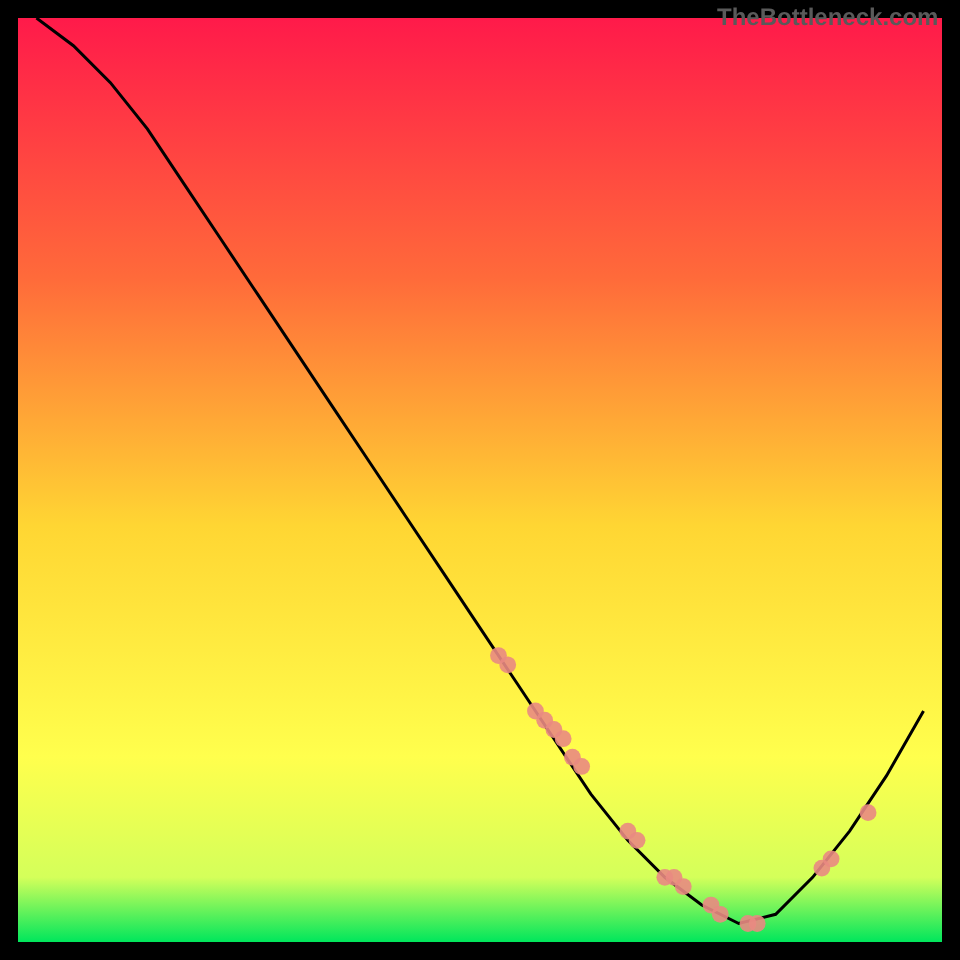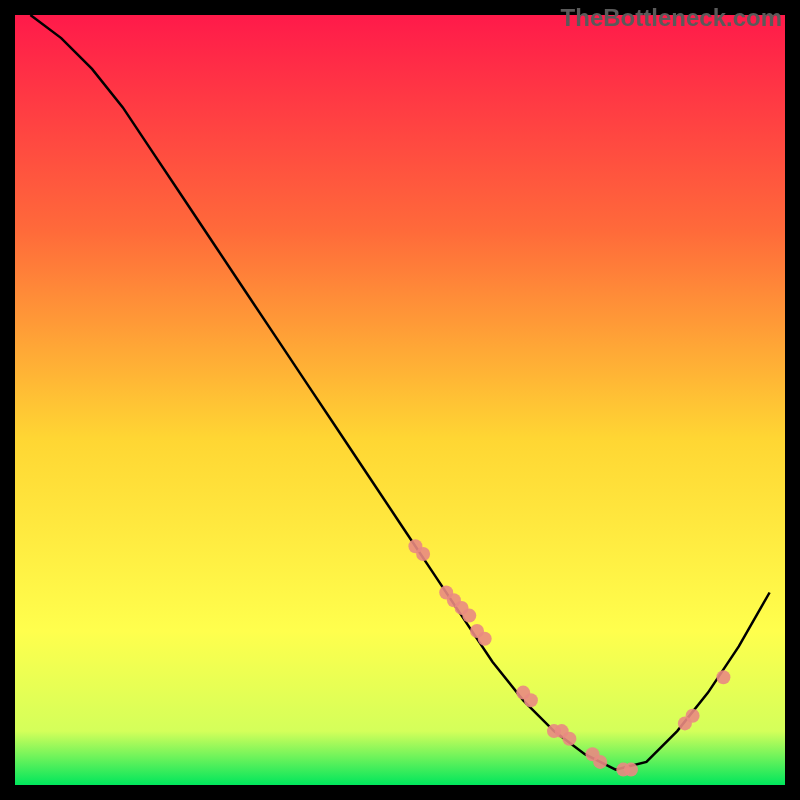--- a/index.html
+++ b/index.html
@@ -22,21 +22,21 @@
     top: 0;
     left: 0;
     width: 770px;
     height: 770px;
   }
   .watermark {
     position: absolute;
     top: 4px;
     right: 18px;
     color: #5a5a5a;
-    font-size: 24px;
+    font-size: 20px;
     font-weight: bold;
     z-index: 10;
   }
 </style>
 </head>
 <body>
 
 <div class="chart-container">
   <svg class="plot-area" viewBox="0 0 770 770">
     <defs>

